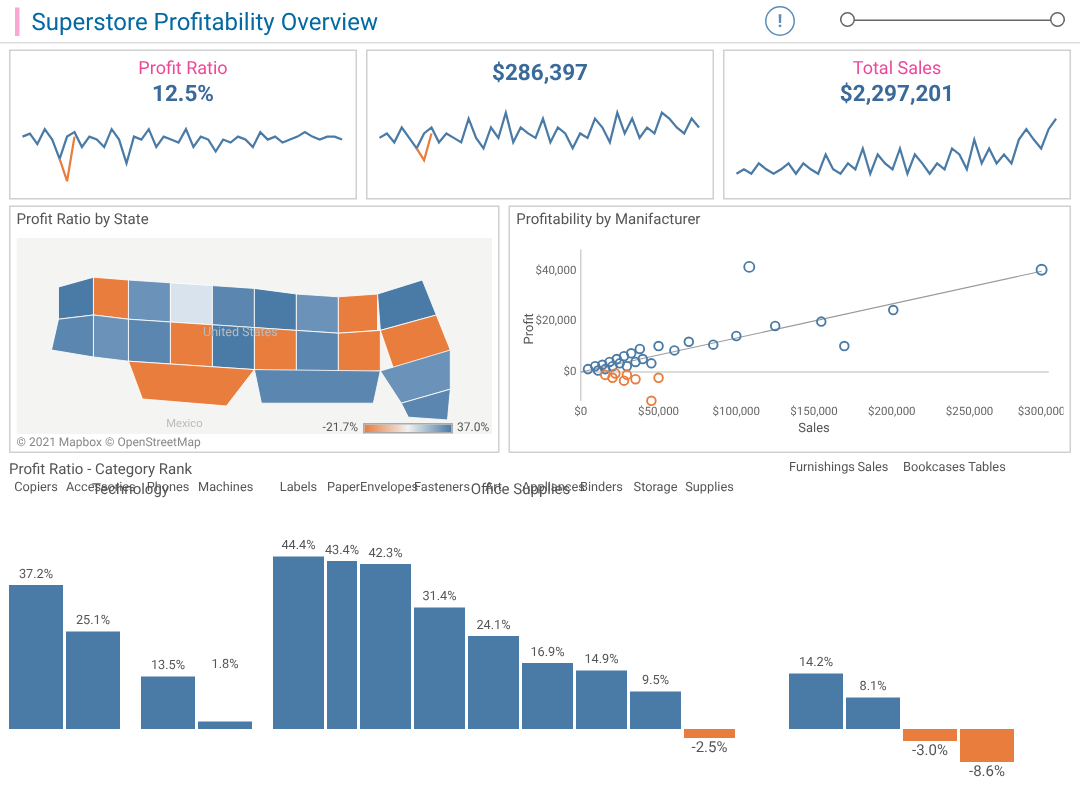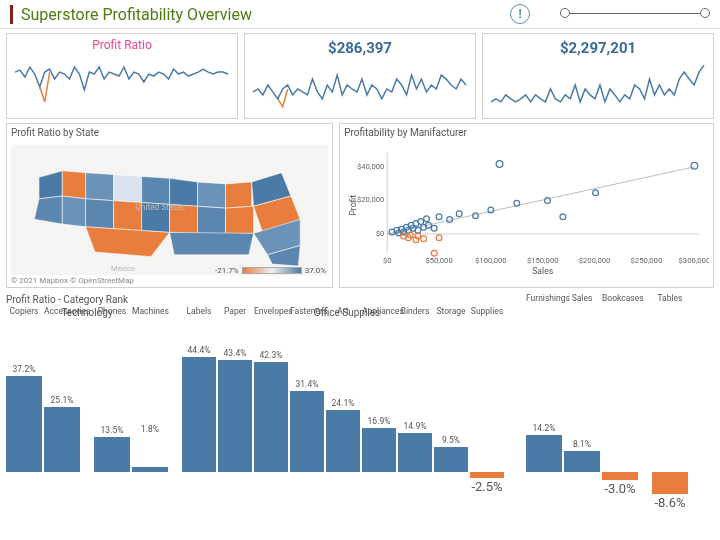--- a/index.html
+++ b/index.html
@@ -1,52 +1,52 @@
 <!DOCTYPE html>
 <html><head>
 <meta charset="utf-8">
 <style>
   * { box-sizing: border-box; margin: 0; padding: 0; }
   body { font-family: -apple-system, "Segoe UI", Roboto, Arial, sans-serif; background: #fff; width: 720px; height: 540px; overflow: hidden; color: #333; }
   .header { display: flex; align-items: center; padding: 4px 10px; border-bottom: 1px solid #ddd; }
-  .title-bar { border-left: 3px solid #7f1d1d; padding-left: 8px; font-size: 16px; color: #4d7c0f; flex: 1; }
+  .title-bar { border-left: 3px solid #f9a8d4; padding-left: 8px; font-size: 16px; color: #0369a1; flex: 1; }
   .info-icon { width: 20px; height: 20px; border: 1.5px solid #5b8db8; border-radius: 50%; display: flex; align-items: center; justify-content: center; color: #5b8db8; font-size: 12px; font-weight: bold; margin-right: 30px; }
   .slider { position: relative; width: 150px; height: 20px; }
   .slider-track { position: absolute; top: 9px; left: 0; right: 0; height: 1px; background: #666; }
   .slider-handle { position: absolute; top: 4px; width: 10px; height: 10px; border: 1.5px solid #666; border-radius: 50%; background: #fff; }
 
   .kpi-row { display: flex; gap: 6px; padding: 4px 6px; }
   .kpi-card { flex: 1; border: 1px solid #d0d0d0; padding: 4px 6px 2px; }
   .kpi-label { text-align: center; font-size: 12px; color: #ec4899; }
   .kpi-value { text-align: center; font-size: 15px; font-weight: bold; color: #3a6a9a; margin-top: 1px; }
   .spark { width: 100%; height: 55px; }
 
   .mid-row { display: flex; gap: 6px; padding: 0 6px 4px; }
   .panel { border: 1px solid #d0d0d0; padding: 3px 4px; }
   .panel-title { font-size: 10px; color: #555; margin-bottom: 2px; }
   .map-panel { flex: 1; position: relative; }
   .map-svg { width: 100%; height: 140px; }
   .map-attrib { position: absolute; bottom: 2px; left: 4px; font-size: 8px; color: #888; }
-  .map-legend { position: absolute; bottom: 12px; right: 6px; display: flex; align-items: center; gap: 3px; font-size: 8px; color: #555; }
+  .map-legend { position: absolute; bottom: 12px; right: 6px; display: flex; align-items: flex-end; gap: 3px; font-size: 8px; color: #555; }
   .map-legend-bar { width: 60px; height: 7px; background: linear-gradient(to right, #e87d3e, #f0f0f0, #4a7ba6); border: 0.5px solid #aaa; }
   .scatter-panel { flex: 1.15; position: relative; }
   .scatter-svg { width: 100%; height: 140px; }
   .axis-text { font-size: 8px; fill: #666; }
   .axis-title { font-size: 9px; fill: #555; }
 
   .bars-section { padding: 2px 6px 0; }
   .bars-title { font-size: 10px; color: #555; margin-bottom: 2px; }
   .bars-groups { display: flex; gap: 14px; height: 165px; }
   .bar-group { display: flex; flex-direction: column; }
   .group-label { text-align: center; font-size: 10px; color: #555; margin-bottom: 2px; }
   .bars-container { flex: 1; display: flex; align-items: center; gap: 2px; border-bottom: 0 solid #ccc; position: relative; }
   .bar-col { display: flex; flex-direction: column; align-items: center; justify-content: flex-end; height: 100%; position: relative; }
   .bar-rect { width: 100%; }
   .bar-val { font-size: 8.5px; color: #555; margin-bottom: 2px; white-space: nowrap; }
-  .bar-val-neg { font-size: 13px; color: #555; position: absolute; top: 100%; margin-top: 1px; white-space: nowrap; }
+  .bar-val-neg { font-size: 10px; color: #555; position: absolute; top: 100%; margin-top: 1px; white-space: nowrap; }
   .bar-lbl { font-size: 8.5px; color: #555; position: absolute; top: -14px; white-space: nowrap; text-align: center; width: 100%; }
   .group-tech { flex: 0 0 150px; }
   .group-office { flex: 0 0 330px; }
   .group-furn { flex: 0 0 150px; }
 </style>
 </head>
 <body>
 
 <div class="header">
   <div class="title-bar">Superstore Profitability Overview</div>
@@ -54,33 +54,35 @@
   <div class="slider">
     <div class="slider-track"></div>
     <div class="slider-handle" style="left:0"></div>
     <div class="slider-handle" style="right:0"></div>
   </div>
 </div>
 
 <div class="kpi-row">
   <div class="kpi-card">
     <div class="kpi-label">Profit Ratio</div>
+    <div class="kpi-value">12.5%</div>
     <svg class="spark" viewBox="0 0 220 55">
       <polyline fill="none" stroke="#4a7ba6" stroke-width="1.5" points="2,20 7,18 12,25 17,15 22,22 27,35 32,20 37,17 42,27 47,20 52,22 57,27 62,15 67,22 72,38 77,20 82,22 87,15 92,27 97,20 102,22 107,24 112,15 117,27 122,20 127,22 132,30 137,22 142,24 147,20 152,22 157,27 162,17 167,22 172,20 177,24 182,22 187,20 192,17 197,20 202,22 207,20 212,20 217,22"></polyline>
       <polyline fill="none" stroke="#e87d3e" stroke-width="1.5" points="27,35 32,50 37,20"></polyline>
     </svg>
   </div>
   <div class="kpi-card">
     <div class="kpi-value">$286,397</div>
     <svg class="spark" viewBox="0 0 220 55">
       <polyline fill="none" stroke="#4a7ba6" stroke-width="1.5" points="2,35 7,32 12,38 17,28 22,35 27,42 32,32 37,28 42,38 47,32 52,35 57,38 62,22 67,35 72,42 77,28 82,35 87,18 92,38 97,28 102,32 107,35 112,22 117,38 122,28 127,32 132,42 137,32 142,35 147,22 152,28 157,38 162,18 167,32 172,22 177,35 182,28 187,32 192,18 197,22 202,28 207,32 212,22 217,28"></polyline>
       <polyline fill="none" stroke="#e87d3e" stroke-width="1.5" points="27,42 32,50 37,32"></polyline>
     </svg>
   </div>
   <div class="kpi-card">
+    <div class="kpi-label">Total Sales</div>
     <div class="kpi-value">$2,297,201</div>
     <svg class="spark" viewBox="0 0 220 55">
       <polyline fill="none" stroke="#4a7ba6" stroke-width="1.5" points="2,45 7,42 12,45 17,38 22,42 27,45 32,42 37,38 42,45 47,38 52,42 57,45 62,32 67,42 72,45 77,38 82,42 87,28 92,45 97,32 102,38 107,42 112,28 117,45 122,32 127,38 132,45 137,38 142,42 147,28 152,32 157,42 162,22 167,38 172,28 177,38 182,32 187,38 192,22 197,15 202,22 207,28 212,15 217,8"></polyline>
     </svg>
   </div>
 </div>
 
 <div class="mid-row">
   <div class="panel map-panel">
     <div class="panel-title">Profit Ratio by State</div>
@@ -217,21 +219,21 @@
         </div>
       </div>
       <div class="bar-group group-office">
         <div class="group-label">Office Supplies</div>
         <div class="bars-container">
           <div class="bar-col" style="width: 34px;">
             <div class="bar-lbl">Labels</div>
             <div class="bar-val">44.4%</div>
             <div class="bar-rect" style="height: 115px; background: rgb(74, 123, 166);"></div>
           </div>
-          <div class="bar-col" style="width: 34px;">
+          <div class="bar-col" style="width: 20px;">
             <div class="bar-lbl">Paper</div>
             <div class="bar-val">43.4%</div>
             <div class="bar-rect" style="height: 112.41px; background: rgb(74, 123, 166);"></div>
           </div>
           <div class="bar-col" style="width: 34px;">
             <div class="bar-lbl">Envelopes</div>
             <div class="bar-val">42.3%</div>
             <div class="bar-rect" style="height: 109.561px; background: rgb(74, 123, 166);"></div>
           </div>
           <div class="bar-col" style="width: 34px;">
@@ -276,21 +278,21 @@
           <div class="bar-col" style="width: 36px;">
             <div class="bar-lbl">Sales</div>
             <div class="bar-val">8.1%</div>
             <div class="bar-rect" style="height: 20.9797px; background: rgb(74, 123, 166);"></div>
           </div>
           <div class="bar-col" style="width: 36px;">
             <div class="bar-lbl">Bookcases</div>
             <div class="bar-rect" style="height: 7.77027px; background: rgb(232, 125, 62); position: absolute; top: 100%; width: 100%;"></div>
             <div class="bar-val-neg" style="top: calc(100% + 7.77027px);">-3.0%</div>
           </div>
-          <div class="bar-col" style="width: 36px; margin-left: 12px;">
+          <div class="bar-col" style="width: 36px;">
             <div class="bar-lbl">Tables</div>
             <div class="bar-rect" style="height: 22.2748px; background: rgb(232, 125, 62); position: absolute; top: 100%; width: 100%;"></div>
             <div class="bar-val-neg" style="top: calc(100% + 22.2748px);">-8.6%</div>
           </div>
         </div>
       </div>
     </div>
 </div>
 
 </body></html>

